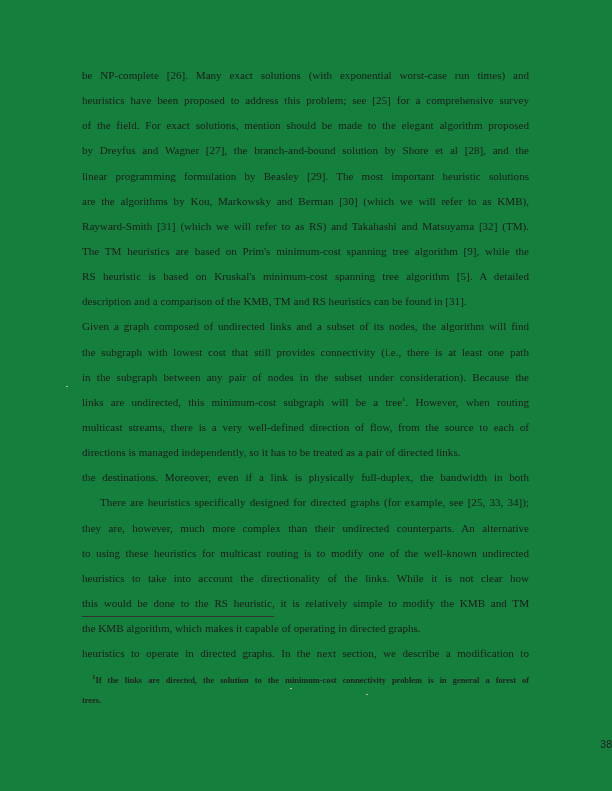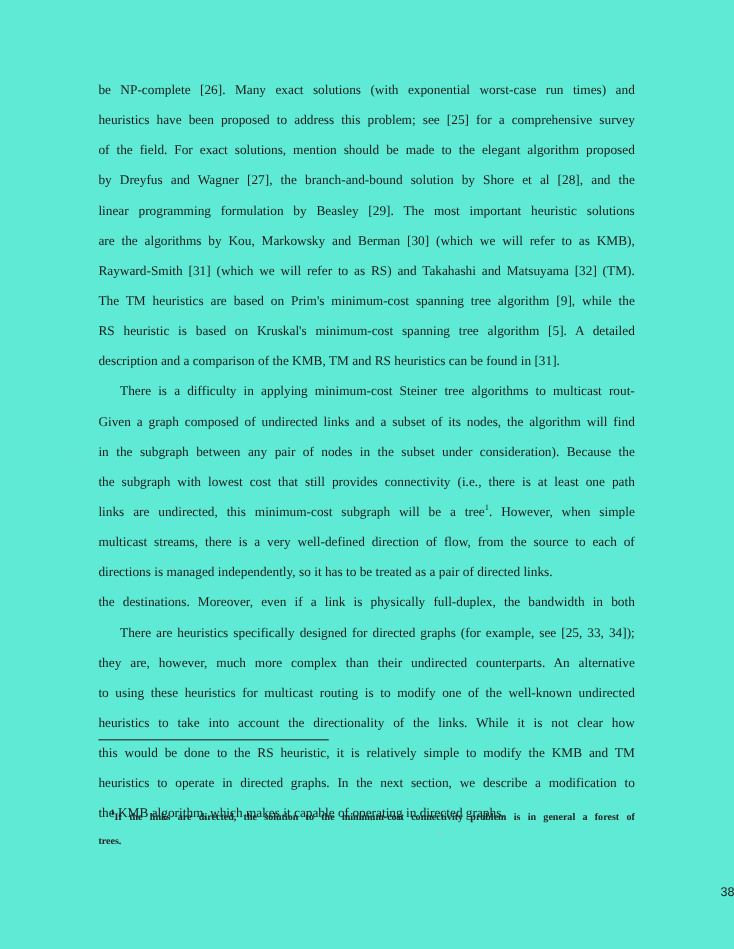--- a/index.html
+++ b/index.html
@@ -1,18 +1,18 @@
 <!DOCTYPE html>
 <html><head>
 <meta charset="utf-8">
 <style>
   html, body { margin: 0; padding: 0; background: #ffffff; }
   body { width: 612px; height: 791px; position: relative; overflow: hidden;
          font-family: "DejaVu Serif", "Liberation Serif", serif; color: #1a1a1a; }
-  .page { position: absolute; left: 0; top: 0; width: 612px; height: 791px; background: #5eead4; }
+  .page { position: absolute; left: 0; top: 0; width: 612px; height: 791px; background: #15803d; }
   .body-text { position: absolute; left: 82px; top: 63px; width: 447px; }
   .line { position: relative; height: 25.15px; line-height: 25.15px; font-size: 11.1px;
           font-family: "Liberation Serif", "DejaVu Serif", serif;
           text-align: justify; text-align-last: justify; white-space: nowrap; overflow: visible; }
   .line.last { text-align-last: left; }
   .line.indent { padding-left: 18px; }
   .line span { white-space: normal; }
   em { font-style: italic; }
   sup { font-size: 7px; line-height: 0; vertical-align: super; }
   .fn-rule { position: absolute; left: 82px; top: 616px; width: 192px; height: 0; border-top: 1px solid #333; }
@@ -39,38 +39,37 @@
       <div class="line"><span>by Dreyfus and Wagner [27], the branch-and-bound solution by Shore et al [28], and the</span></div>
       <div class="line"><span>linear programming formulation by Beasley [29].  The most important heuristic solutions</span></div>
       <div class="line"><span>are the algorithms by Kou, Markowsky and Berman [30] (which we will refer to as KMB),</span></div>
       <div class="line"><span>Rayward-Smith [31] (which we will refer to as RS) and Takahashi and Matsuyama [32] (TM).</span></div>
       <div class="line"><span>The TM heuristics are based on Prim's minimum-cost spanning tree algorithm [9], while the</span></div>
       <div class="line"><span>RS heuristic is based on Kruskal's minimum-cost spanning tree algorithm [5].  A detailed</span></div>
       <div class="line last"><span>description and a comparison of the KMB, TM and RS heuristics can be found in [31].</span></div>
     </div>
 
     <div>
-      <div class="line indent"><span>There is a difficulty in applying minimum-cost Steiner tree algorithms to multicast rout-</span></div>
       <div class="line"><span>Given a graph composed of undirected links and a subset of its nodes, the algorithm will find</span></div>
+      <div class="line"><span>the subgraph with lowest cost that still provides connectivity (i.e., there is at least one path</span></div>
       <div class="line"><span>in the subgraph between any pair of nodes in the subset under consideration).  Because the</span></div>
-      <div class="line"><span>the subgraph with lowest cost that still provides connectivity (i.e., there is at least one path</span></div>
-      <div class="line"><span><span>links are undirected, this minimum-cost subgraph will be a tree</span><sup>1</sup><span>.  However, when simple</span></span></div>
+      <div class="line"><span><span>links are undirected, this minimum-cost subgraph will be a tree</span><sup>1</sup><span>.  However, when routing</span></span></div>
       <div class="line"><span>multicast streams, there is a very well-defined direction of flow, from the source to each of</span></div>
       <div class="line last"><span>directions is managed independently, so it has to be treated as a pair of directed links.</span></div>
       <div class="line"><span>the destinations.  Moreover, even if a link is physically full-duplex, the bandwidth in both</span></div>
     </div>
 
     <div>
       <div class="line indent"><span>There are heuristics specifically designed for directed graphs (for example, see [25, 33, 34]);</span></div>
       <div class="line"><span>they are, however, much more complex than their undirected counterparts.  An alternative</span></div>
       <div class="line"><span>to using these heuristics for multicast routing is to modify one of the well-known undirected</span></div>
       <div class="line"><span>heuristics to take into account the directionality of the links.  While it is not clear how</span></div>
       <div class="line"><span>this would be done to the RS heuristic, it is relatively simple to modify the KMB and TM</span></div>
+      <div class="line last"><span>the KMB algorithm, which makes it capable of operating in directed graphs.</span></div>
       <div class="line"><span>heuristics to operate in directed graphs.  In the next section, we describe a modification to</span></div>
-      <div class="line last"><span>the KMB algorithm, which makes it capable of operating in directed graphs.</span></div>
     </div>
   </div>
 
   <div class="fn-rule"></div>
 
   <div class="footnote">
     <div class="fl first"><span><sup>1</sup><span>If the links are directed, the solution to the minimum-cost connectivity problem is in general a forest of</span></span></div>
     <div class="fl last"><span>trees.</span></div>
   </div>
 

